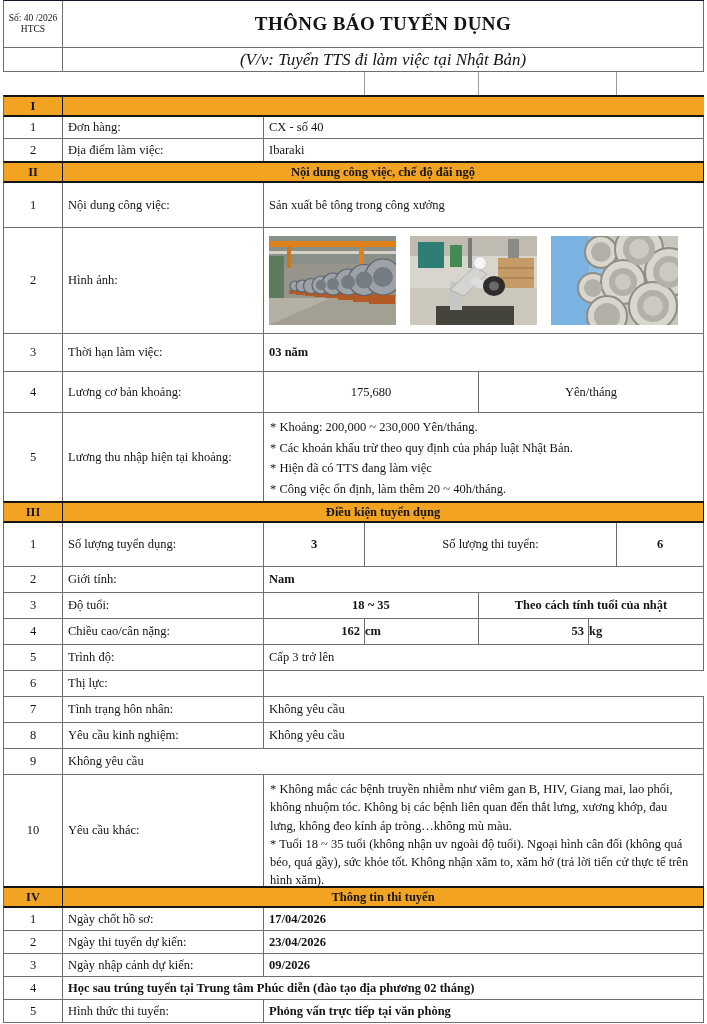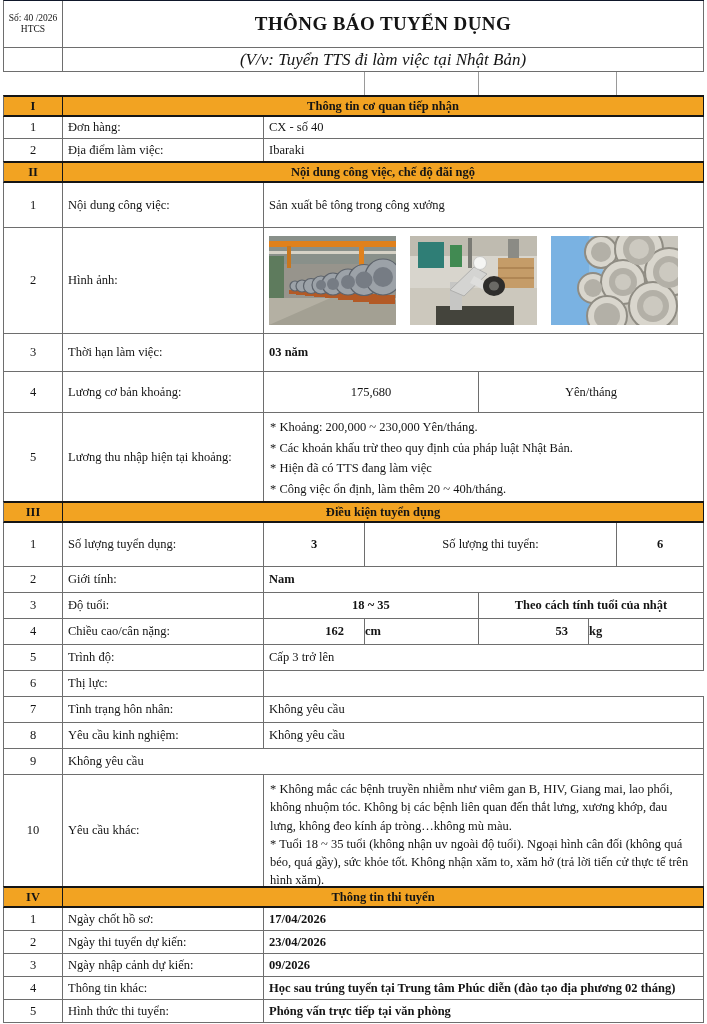--- a/index.html
+++ b/index.html
@@ -10,21 +10,21 @@
   .num{width:59px;flex:none;justify-content:center;text-align:center;}
   .lbl{width:201px;flex:none;padding-left:5px;}
   .val{flex:1;padding-left:5px;}
   .w101{width:101px;flex:none;}
   .w114{width:114px;flex:none;}
   .w110{width:110px;flex:none;}
   .w252{width:252px;flex:none;}
   .w215{width:215px;flex:none;}
   .grow{flex:1;}
   .center{justify-content:center;padding-left:0;}
-  .right{justify-content:flex-end;padding-right:20px;padding-left:0;}
+  .right{justify-content:flex-end;padding-right:4px;padding-left:0;}
   .b{font-weight:bold;}
   .nowrap{white-space:nowrap;}
   .h48{height:48px;}.h24{height:24px;}.h23{height:23px;}.h22{height:22px;}
   .h45{height:45px;}.h106{height:106px;}.h38{height:38px;}.h41{height:41px;}
   .h88{height:88px;}.h44{height:44px;}.h26{height:26px;}.h111{height:111px;}
   .r-title{border-top:1px solid #0f172a;}
   .title-cell{flex:1;justify-content:center;font-weight:bold;font-size:19px;letter-spacing:.4px;}
   .subtitle-cell{flex:1;justify-content:center;font-style:italic;font-size:17px;}
   .ref-cell{flex-direction:column;justify-content:center;font-size:9.5px;line-height:11.5px;text-align:center;padding:0 2px;}
   .r-empty{border-left:none;border-bottom:none;}
@@ -62,21 +62,20 @@
   <div class="row r-empty h23">
     <div class="cell e1 noborder"></div>
     <div class="cell e1" style="width:0"></div>
     <div class="cell e2"></div>
     <div class="cell e3"></div>
     <div class="cell grow noborder"></div>
   </div>
 
   <div class="row orow h22">
     <div class="cell num">I</div>
-    <div class="cell sect-title">Thông tin cơ quan tiếp nhận</div>
   </div>
   <div class="row h22">
     <div class="cell num">1</div>
     <div class="cell lbl">Đơn hàng:</div>
     <div class="cell val">CX - số 40</div>
   </div>
   <div class="row h22 nbb">
     <div class="cell num">2</div>
     <div class="cell lbl">Địa điểm làm việc:</div>
     <div class="cell val">Ibaraki</div>
@@ -276,21 +275,20 @@
     <div class="cell lbl">Ngày thi tuyển dự kiến:</div>
     <div class="cell val b nowrap">23/04/2026</div>
   </div>
   <div class="row h23">
     <div class="cell num">3</div>
     <div class="cell lbl">Ngày nhập cảnh dự kiến:</div>
     <div class="cell val b nowrap">09/2026</div>
   </div>
   <div class="row h23">
     <div class="cell num">4</div>
-    <div class="cell lbl">Thông tin khác:</div>
     <div class="cell val b nowrap">Học sau trúng tuyển tại Trung tâm Phúc diễn (đào tạo địa phương 02 tháng)</div>
   </div>
   <div class="row h23">
     <div class="cell num">5</div>
     <div class="cell lbl">Hình thức thi tuyển:</div>
     <div class="cell val b nowrap">Phỏng vấn trực tiếp tại văn phòng</div>
   </div>
 
 </div>
 

